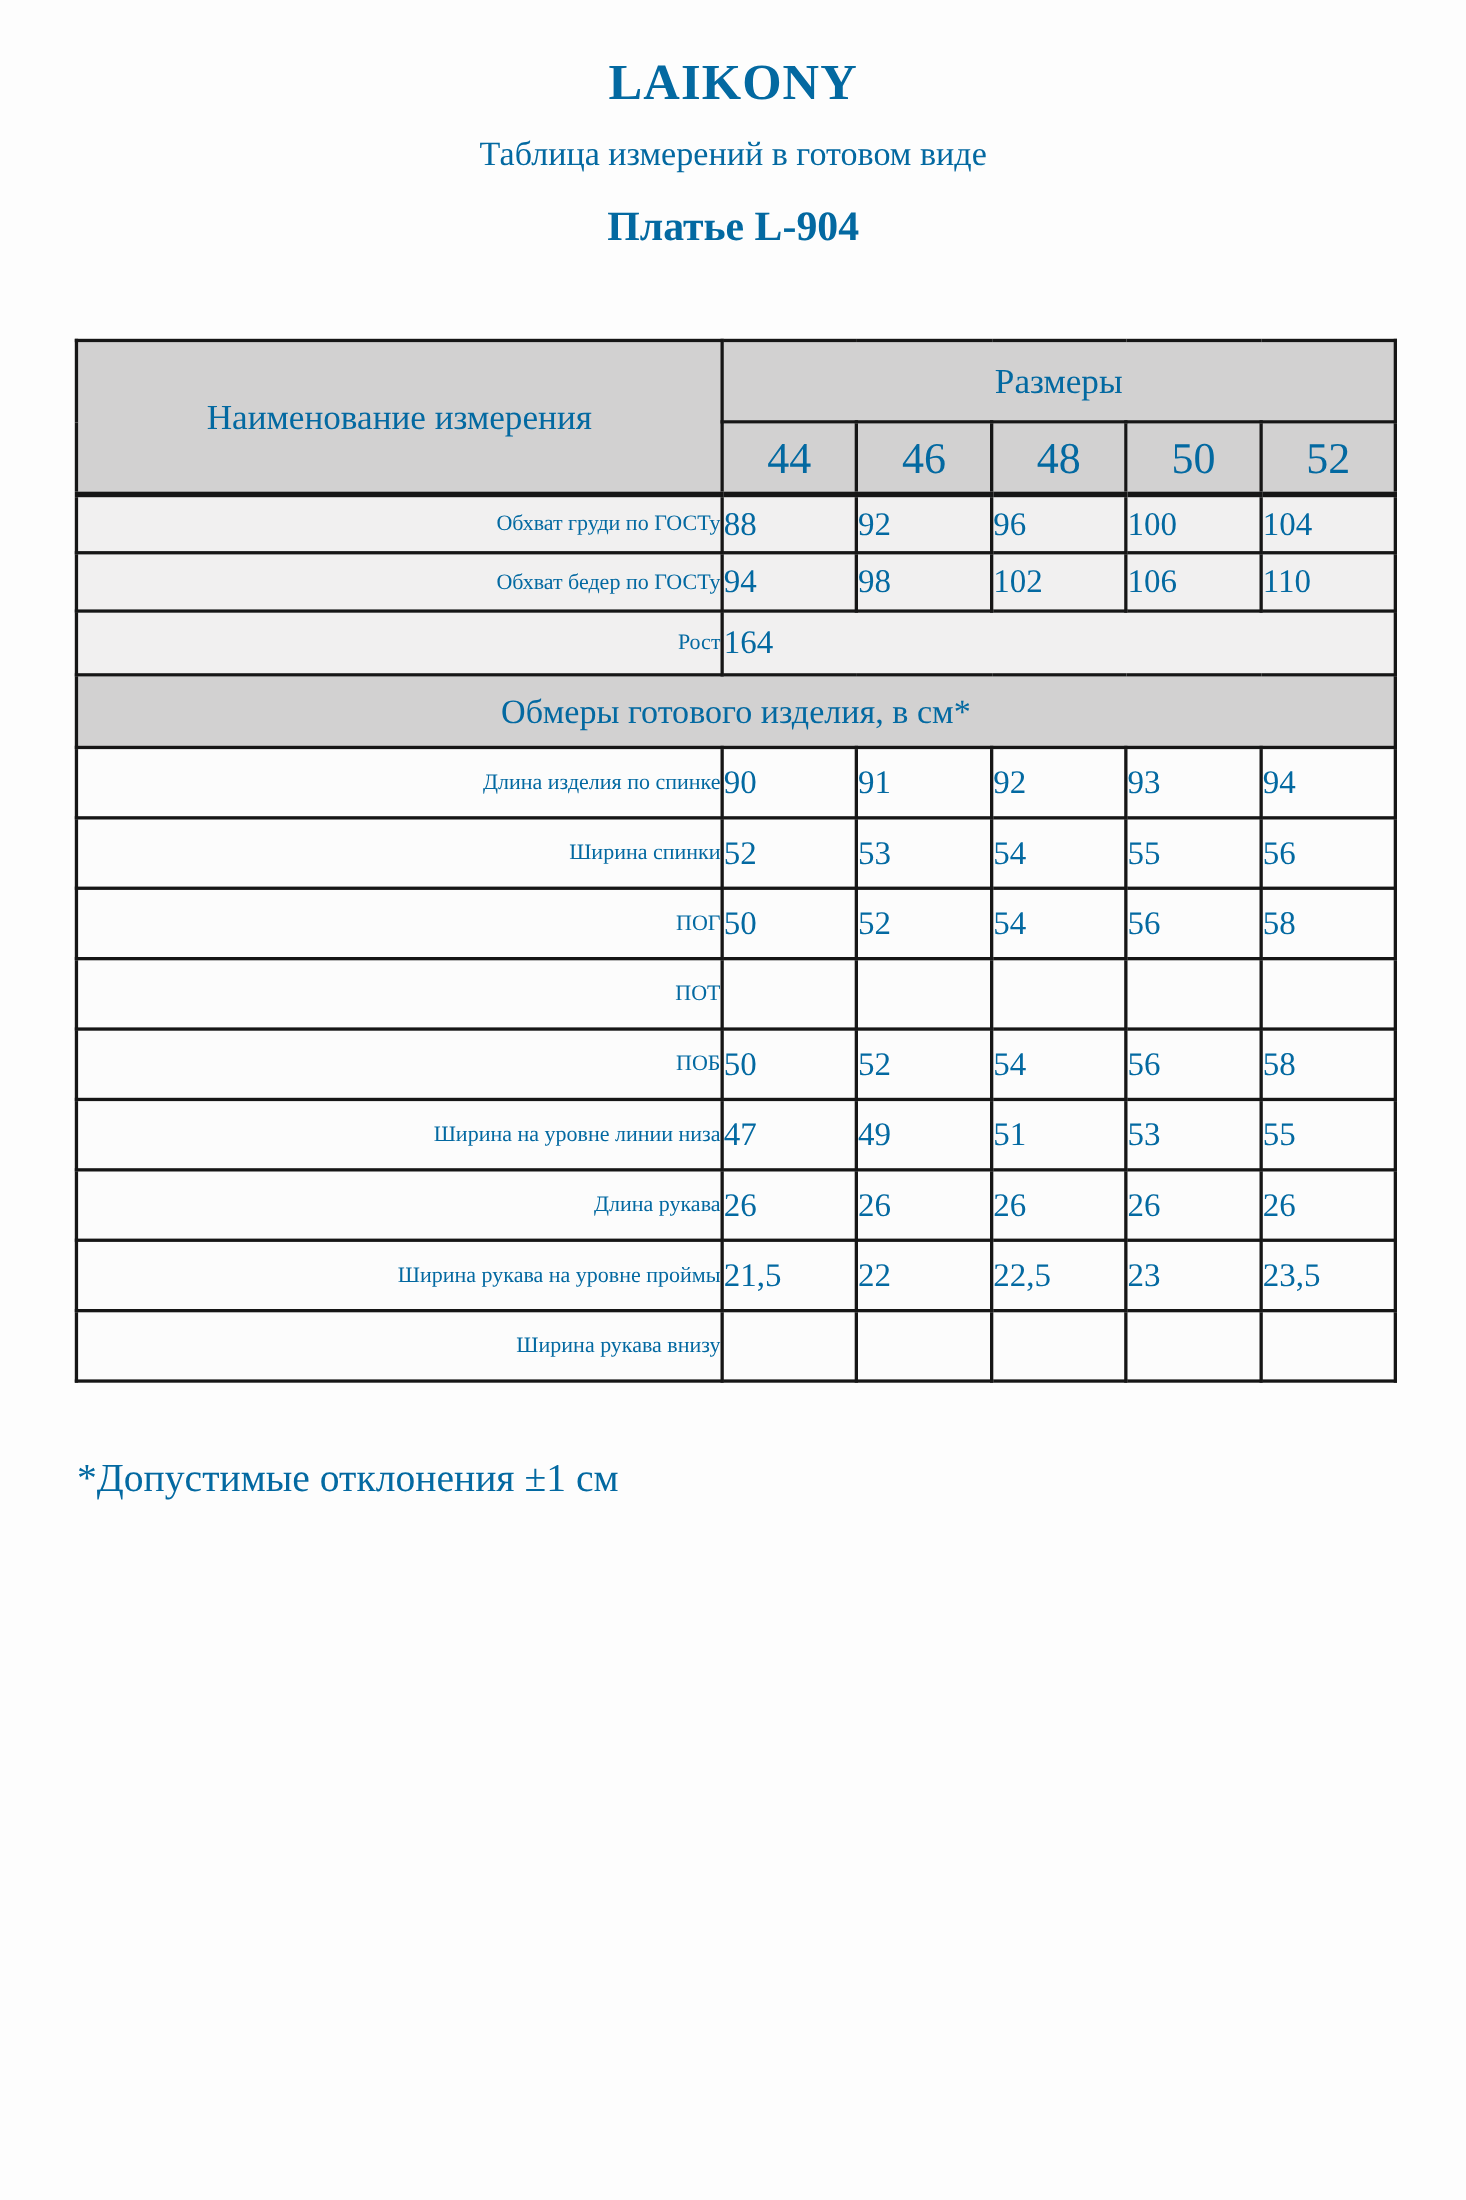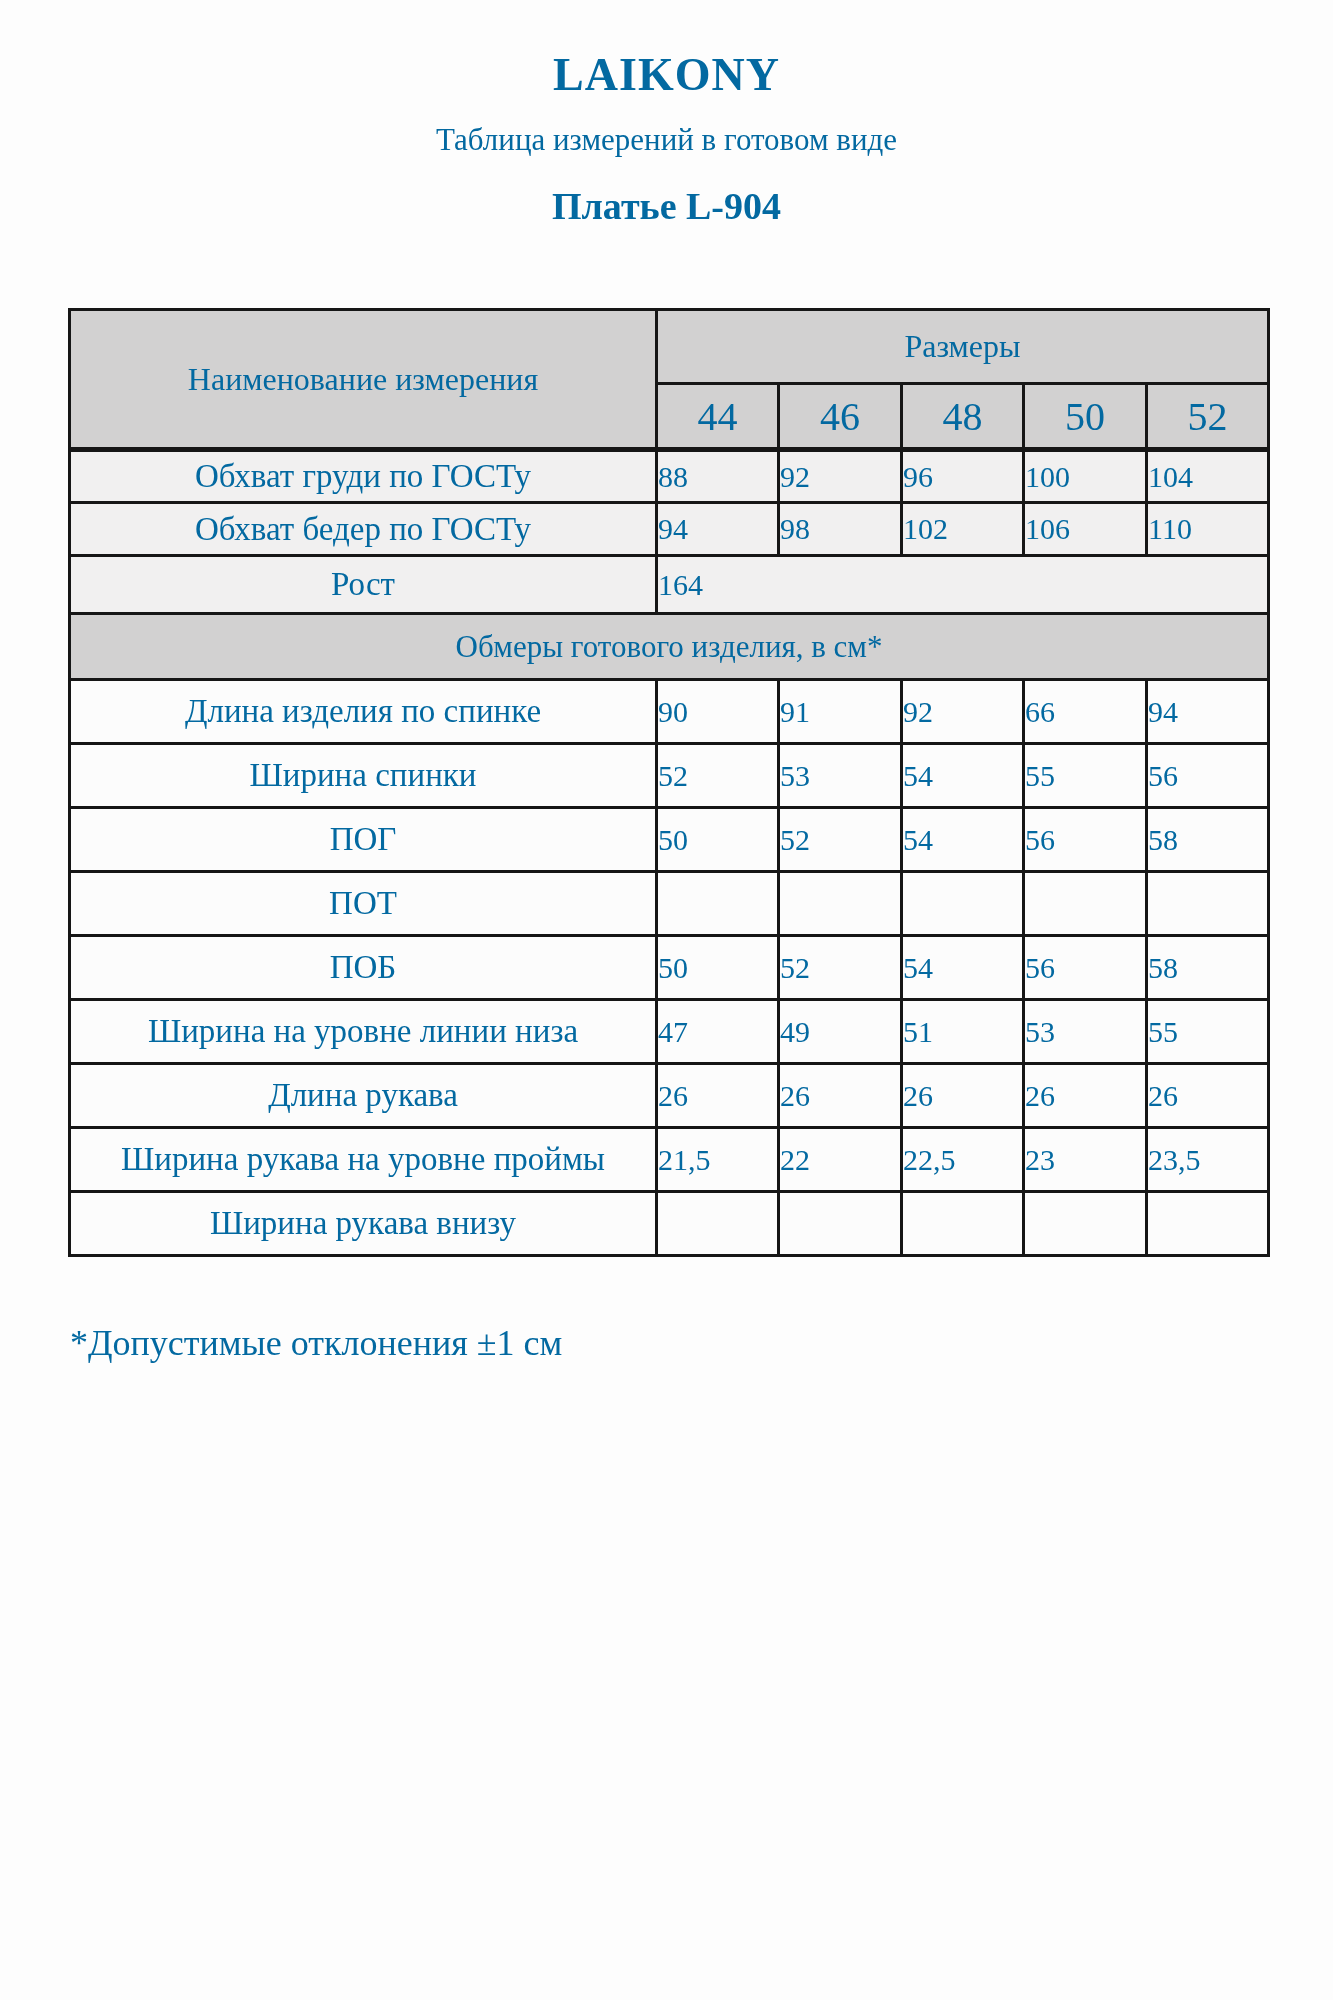--- a/index.html
+++ b/index.html
@@ -82,23 +82,23 @@
   .size-col {
     background: #d2d1d1;
     font-size: 40px;
     font-weight: bold;
     text-align: center;
     border-bottom-width: 5px !important;
   }
   .corner { border-bottom-width: 5px !important; }
 
   .label-cell {
-    text-align: center;
+    text-align: right;
     padding-left: 14px;
-    font-size: 33px;
+    font-size: 20px;
   }
   .value-cell {
     text-align: left;
     font-size: 30px;
   }
   .top-shade { background: #f1f0f0; }
   .bottom-shade { background: #fcfcfc; }
   .rost-value {
     text-align: left;
     padding-left: 24px;
@@ -174,21 +174,21 @@
       <tr class="section-row">
         <td class="section-cell" colspan="6">Обмеры готового изделия, в см*</td>
       </tr>
     </tbody>
     <tbody>
         <tr class="data-row">
           <td class="label-cell bottom-shade">Длина изделия по спинке</td>
           <td class="value-cell bottom-shade">90</td>
           <td class="value-cell bottom-shade">91</td>
           <td class="value-cell bottom-shade">92</td>
-          <td class="value-cell bottom-shade">66</td>
+          <td class="value-cell bottom-shade">93</td>
           <td class="value-cell bottom-shade">94</td>
         </tr>
         <tr class="data-row">
           <td class="label-cell bottom-shade">Ширина спинки</td>
           <td class="value-cell bottom-shade">52</td>
           <td class="value-cell bottom-shade">53</td>
           <td class="value-cell bottom-shade">54</td>
           <td class="value-cell bottom-shade">55</td>
           <td class="value-cell bottom-shade">56</td>
         </tr>

